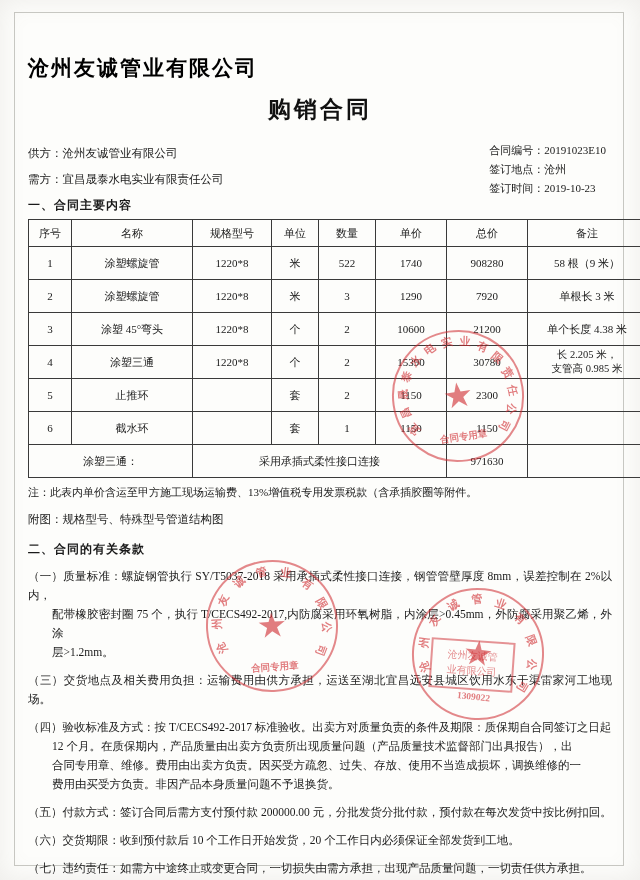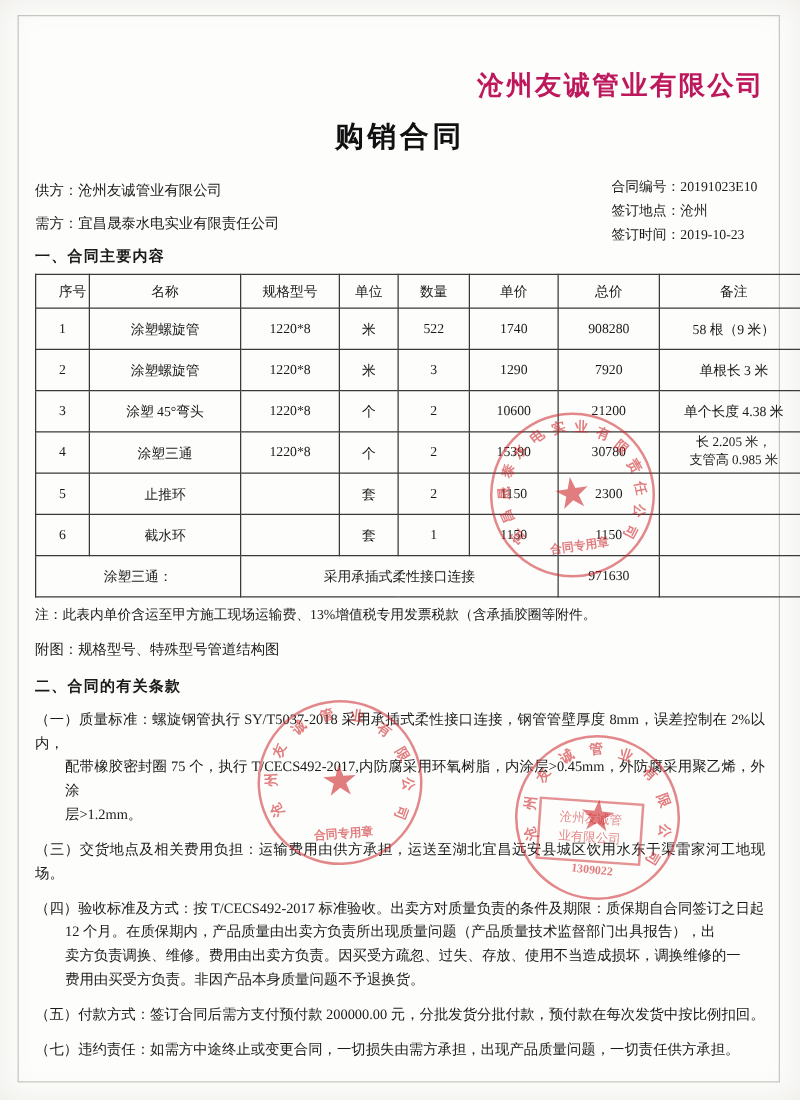--- a/index.html
+++ b/index.html
@@ -29,26 +29,26 @@
     border: 1px solid #c9c9c4;
     box-sizing: border-box;
   }
   .content {
     position: absolute;
     left: 28px; top: 26px;
     width: 584px;
     height: 828px;
   }
   .title1 {
-    text-align: right;
+    text-align: left;
     font-size: 21px;
     letter-spacing: 2px;
     font-weight: bold;
     margin-top: 28px;
-    color: #be185d;
+    color: #000000;
   }
   .title2 {
     text-align: center;
     font-size: 23px;
     letter-spacing: 3px;
     font-weight: bold;
     margin-top: 12px;
     color: #111;
   }
   .parties {
@@ -85,21 +85,21 @@
     border: 1px solid #3a3a3a;
     text-align: center;
     height: 32px;
     padding: 0 2px;
     font-weight: normal;
   }
   table.goods th {
     font-weight: normal;
     height: 26px;
   }
-  table.goods .c0 { width: 38px; text-align: right; }
+  table.goods .c0 { width: 38px; }
   table.goods .c1 { width: 116px; }
   table.goods .c2 { width: 74px; }
   table.goods .c3 { width: 42px; }
   table.goods .c4 { width: 52px; }
   table.goods .c5 { width: 66px; }
   table.goods .c6 { width: 76px; }
   table.goods .c7 { width: 114px; }
   .remark-small { font-size: 10.5px; line-height: 14px; }
   .note {
     font-size: 11px;
@@ -318,28 +318,31 @@
     </div>
 
 
     <div class="clause">
       <span class="ind">（三）交货地点及相关费用负担：运输费用由供方承担，运送至湖北宜昌远安县城区饮用水东干渠雷家河工地现场。</span>
     </div>
 
     <div class="clause">
       <span class="ind">（四）验收标准及方式：按 T/CECS492-2017 标准验收。出卖方对质量负责的条件及期限：质保期自合同签订之日起</span>
       <span class="sub">12 个月。在质保期内，产品质量由出卖方负责所出现质量问题（产品质量技术监督部门出具报告），出</span>
-      <span class="sub">卖方负责调换、维修。费用由出卖方负责。因买受方疏忽、过失、存放、使用不当造成损坏，调换维修的一</span>
+      <span class="sub">合同专用章、维修。费用由出卖方负责。因买受方疏忽、过失、存放、使用不当造成损坏，调换维修的一</span>
       <span class="sub">费用由买受方负责。非因产品本身质量问题不予退换货。</span>
     </div>
 
     <div class="clause">
       <span class="ind">（五）付款方式：签订合同后需方支付预付款 200000.00 元，分批发货分批付款，预付款在每次发货中按比例扣回。</span>
     </div>
 
+    <div class="clause">
+      <span class="ind">（六）交货期限：收到预付款后 10 个工作日开始发货，20 个工作日内必须保证全部发货到工地。</span>
+    </div>
 
     <div class="clause">
       <span class="ind">（七）违约责任：如需方中途终止或变更合同，一切损失由需方承担，出现产品质量问题，一切责任供方承担。</span>
     </div>
 
   </div>
 
   <div class="stamp stamp-round" id="stamp1">
     <div class="stamp-arc" id="arc1">
         <span style="transform: rotate(-125deg);">宜</span>

